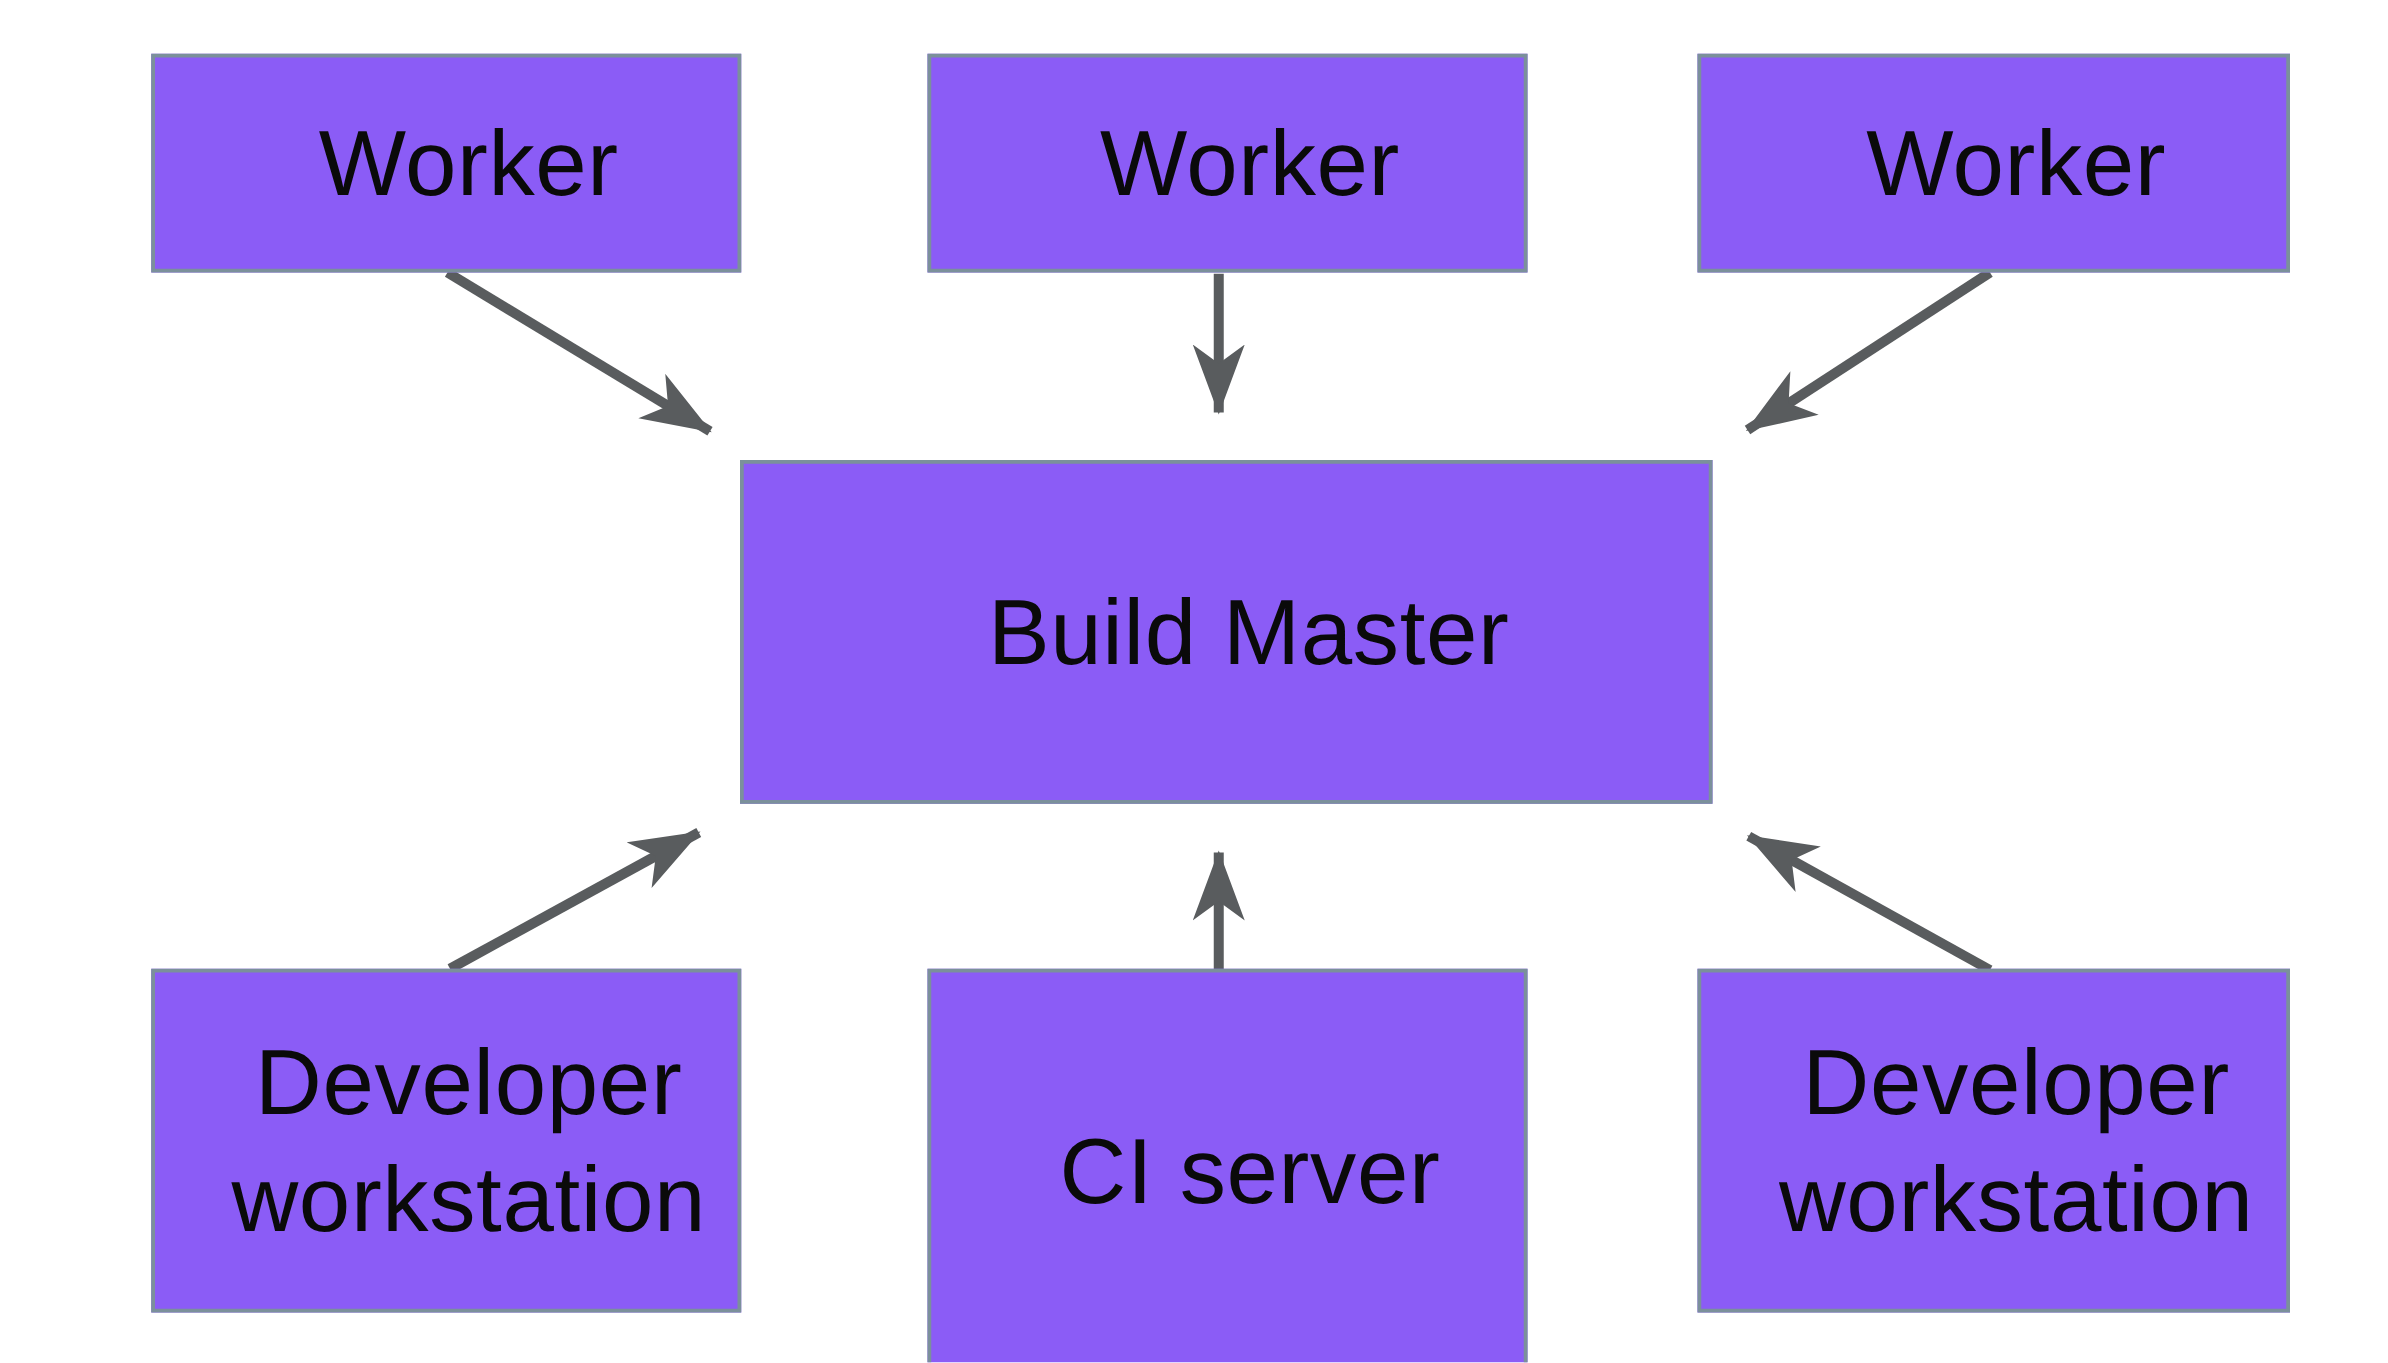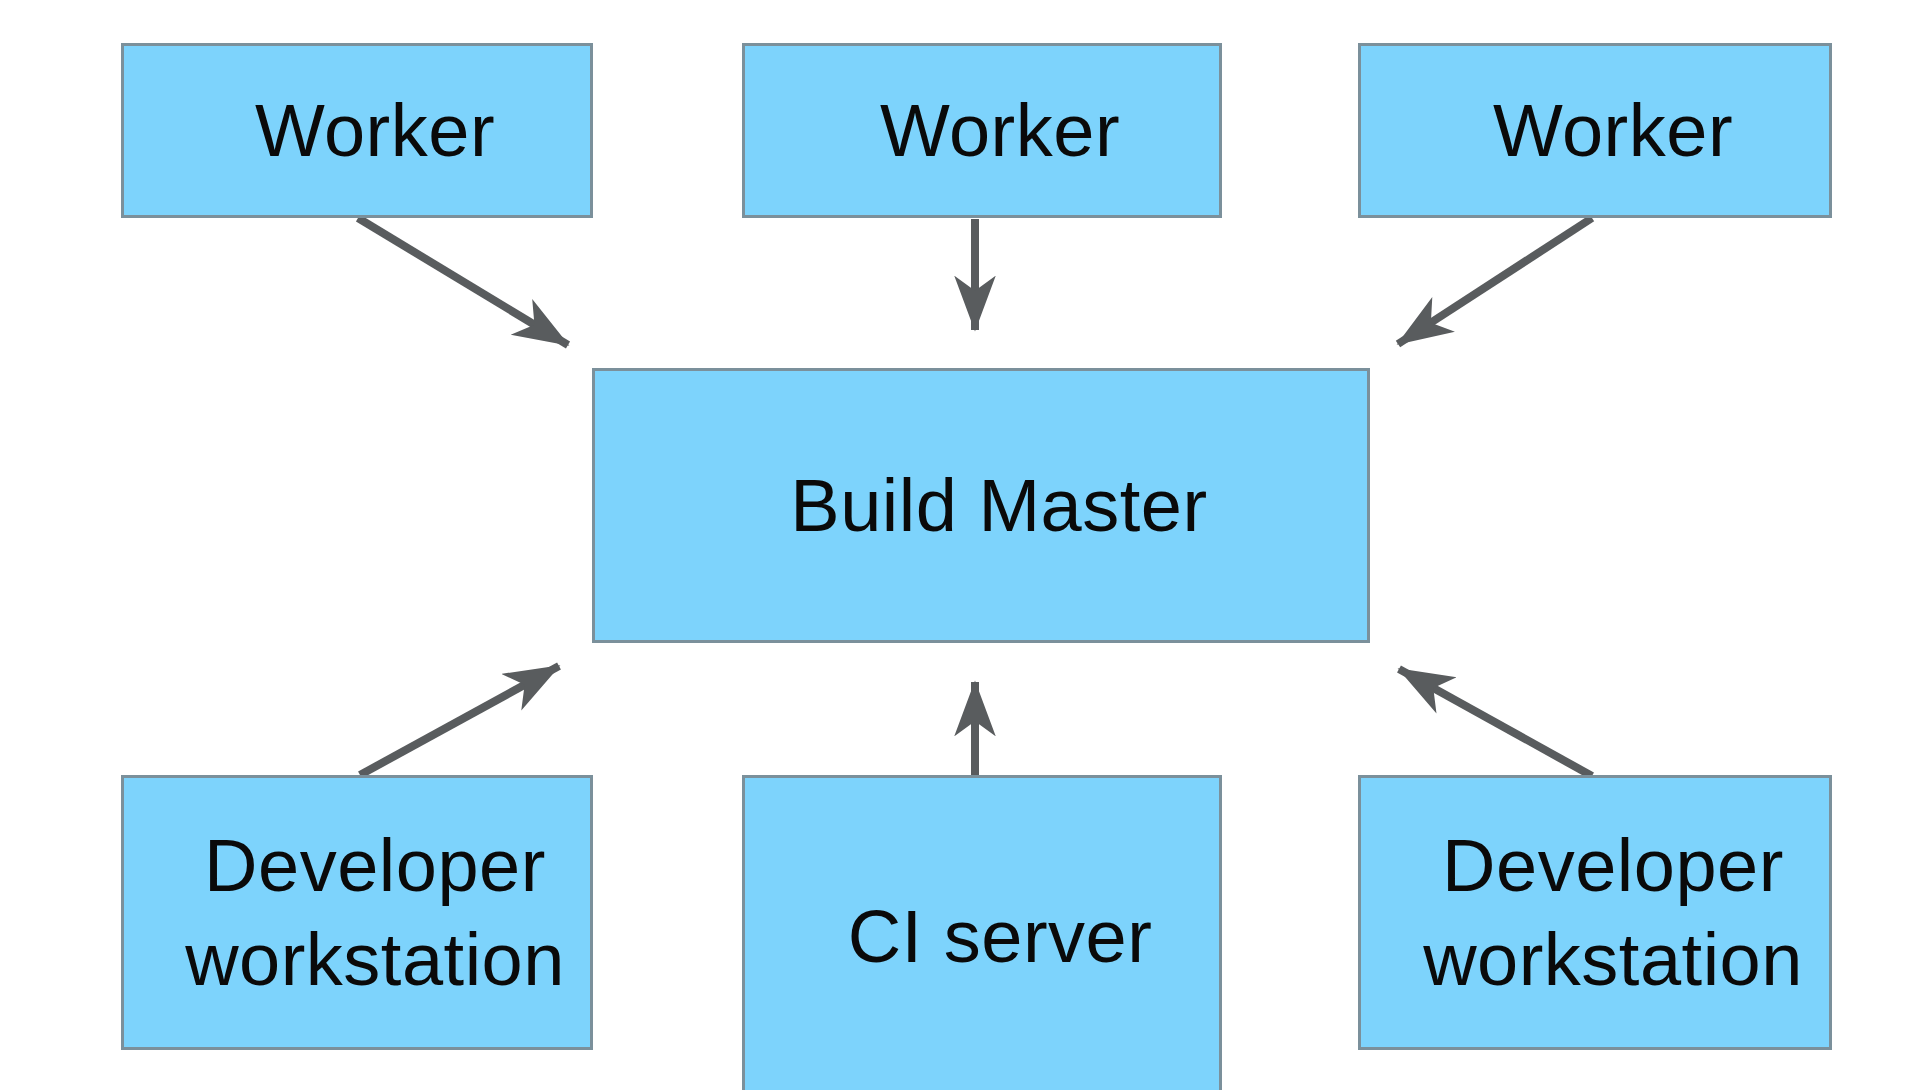--- a/index.html
+++ b/index.html
@@ -19,21 +19,21 @@
     position: absolute;
     left: 0;
     top: 0;
     width: 1910px;
     height: 1090px;
     pointer-events: none;
   }
   .node {
     position: absolute;
     box-sizing: border-box;
-    background: #7dd3fc;
+    background: #8b5cf6;
     border: 3px solid #7b909b;
     display: flex;
     align-items: center;
     justify-content: center;
     text-align: center;
     color: #0a0a0a;
     font-size: 74px;
     line-height: 1.27;
     letter-spacing: 0.5px;
     padding-left: 36px;

